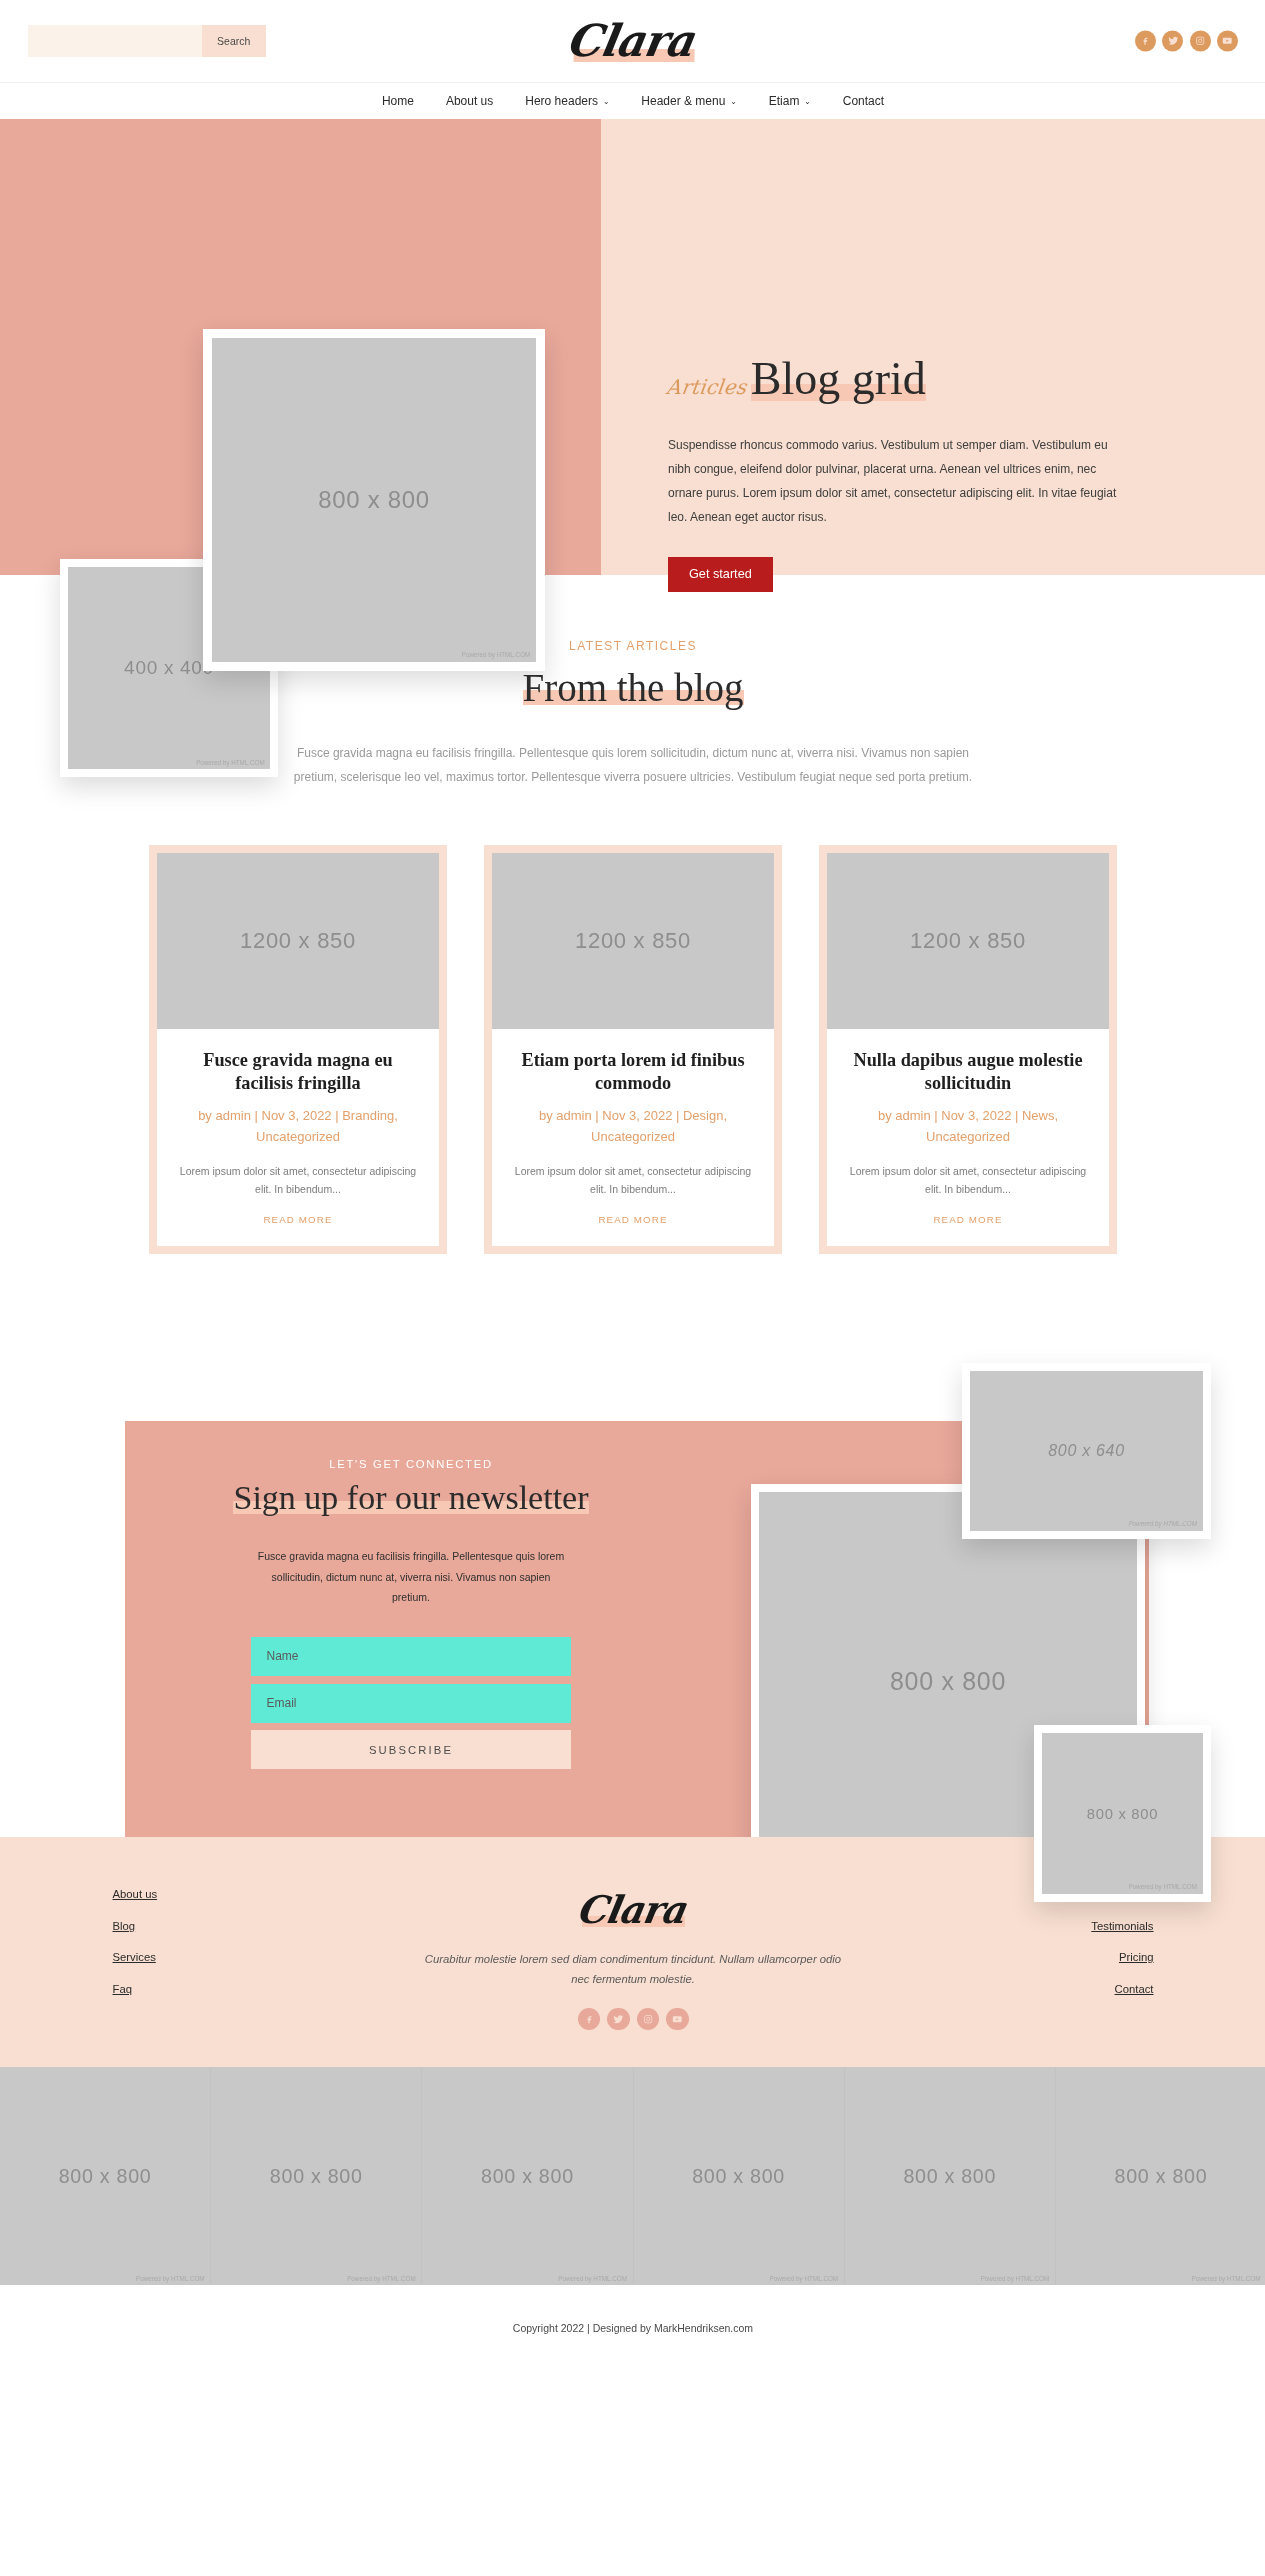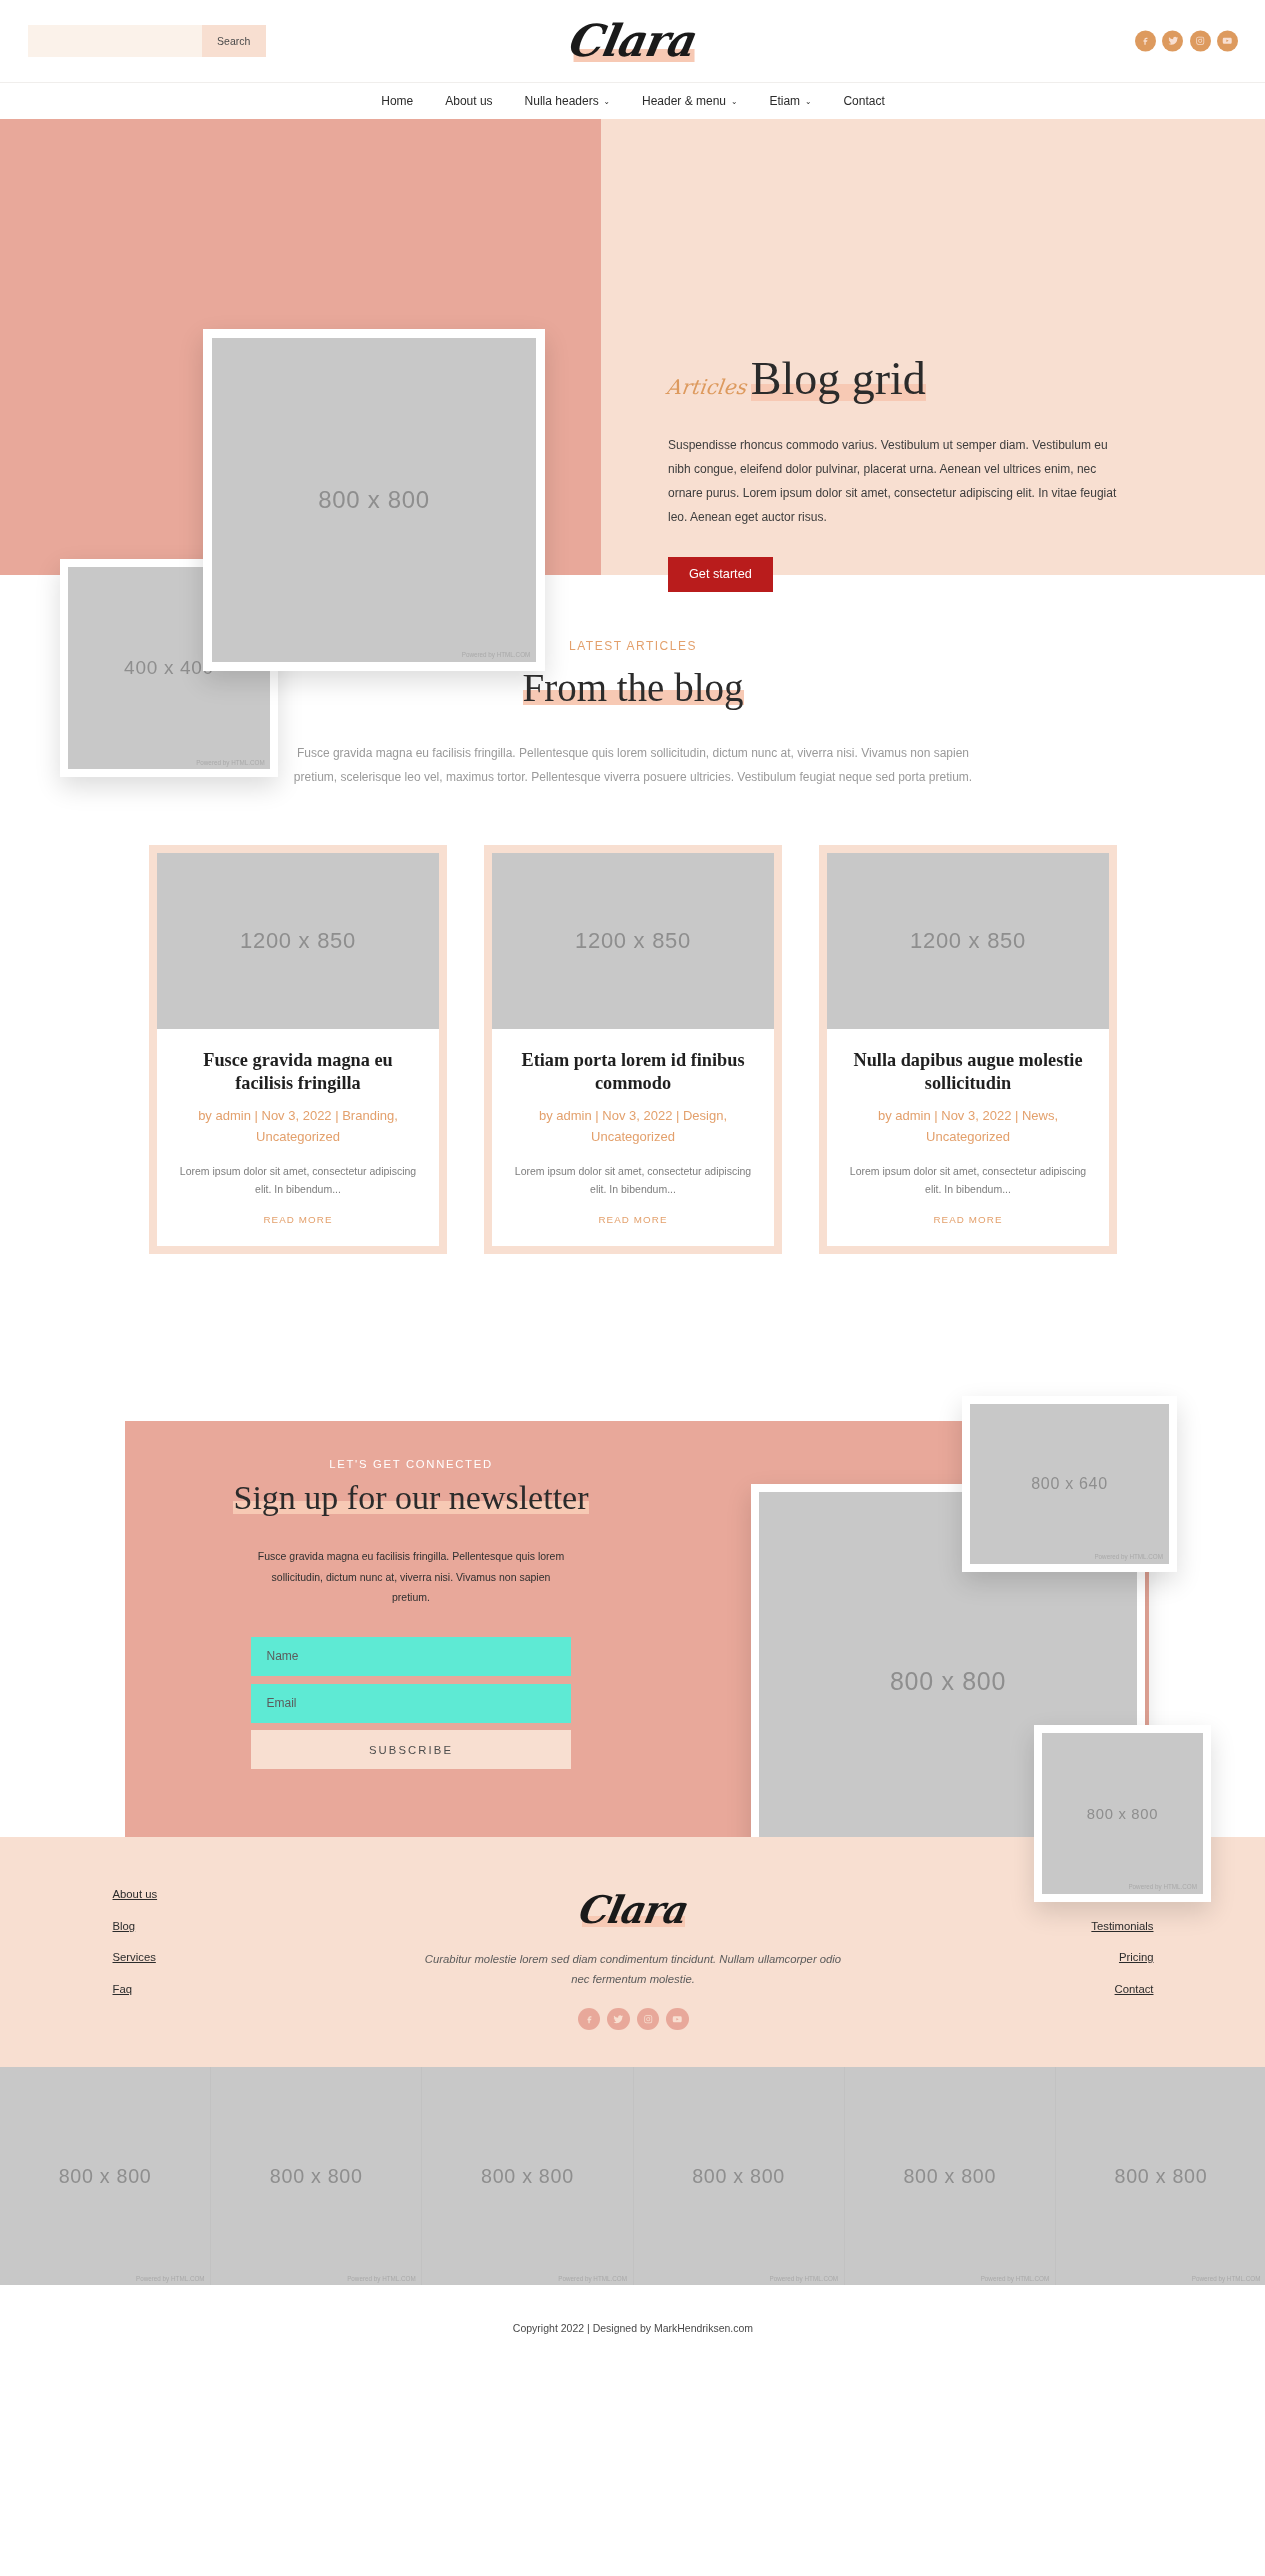--- a/index.html
+++ b/index.html
@@ -326,21 +326,21 @@
     border: none;
     cursor: pointer;
     font-size: 11.3px;
     letter-spacing: 2.1px;
     color: #4d4d4d;
     font-family: "Liberation Sans", sans-serif;
   }
 
   .news-img-main { left: 751px; top: 167px; padding: 8.4px; width: 394px; height: 394px; }
   .news-img-main .ph { width:100%; height:100%; font-size: 25px; }
-  .news-img-tr { left: 962px; top: 79px; padding: 8.4px; width: 215px; height: 176px; z-index: 3; }
+  .news-img-tr { left: 962px; top: 46px; padding: 8.4px; width: 249px; height: 176px; z-index: 3; font-style: italic; }
   .news-img-tr .ph { width:100%; height:100%; font-size: 16px; }
   .news-img-br { left: 1034px; top: 408px; padding: 8.4px; width: 177px; height: 177px; z-index: 3; }
   .news-img-br .ph { width:100%; height:100%; font-size: 14.8px; }
 
   
   .footer {
     background: #F8DFD1;
     padding: 51px 0 37px;
     position: relative;
   }
@@ -448,21 +448,21 @@
 </div>
 
 <div class="navbar">
   <div class="nav-item">
     <span>Home</span>
   </div>
   <div class="nav-item">
     <span>About us</span>
   </div>
   <div class="nav-item">
-    <span>Nulla headers</span>
+    <span>Hero headers</span>
     <span class="caret">⌄</span>
   </div>
   <div class="nav-item">
     <span>Header &amp; menu</span>
     <span class="caret">⌄</span>
   </div>
   <div class="nav-item">
     <span>Etiam</span>
     <span class="caret">⌄</span>
   </div>

